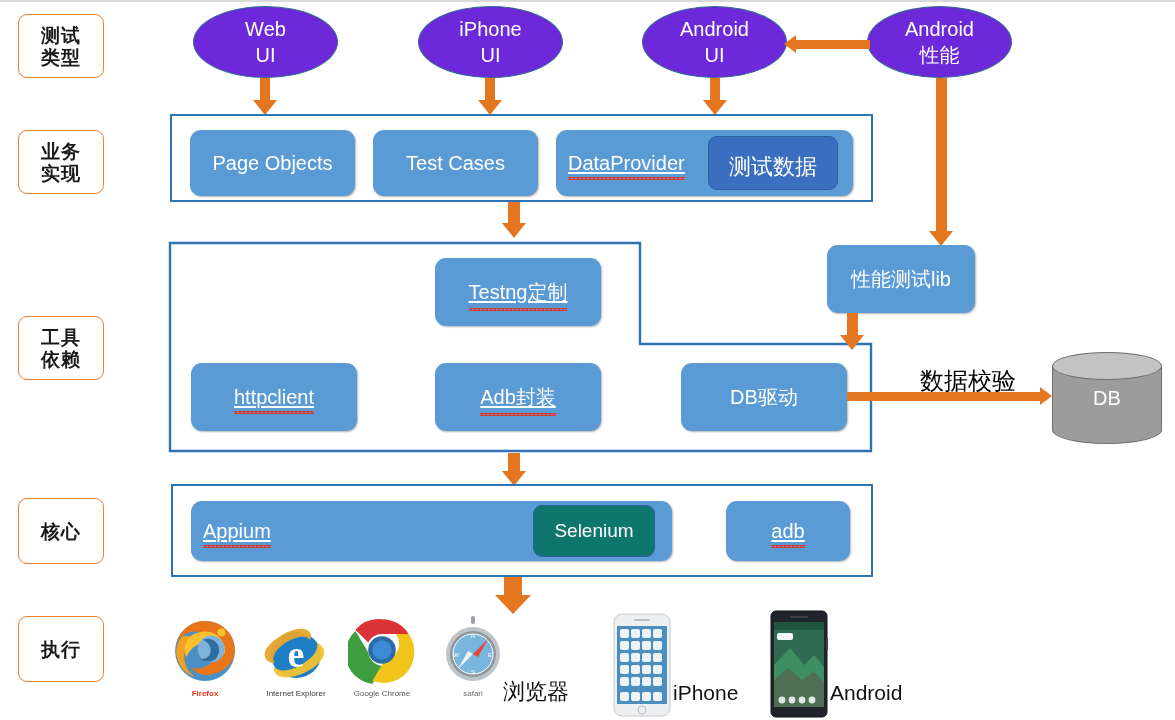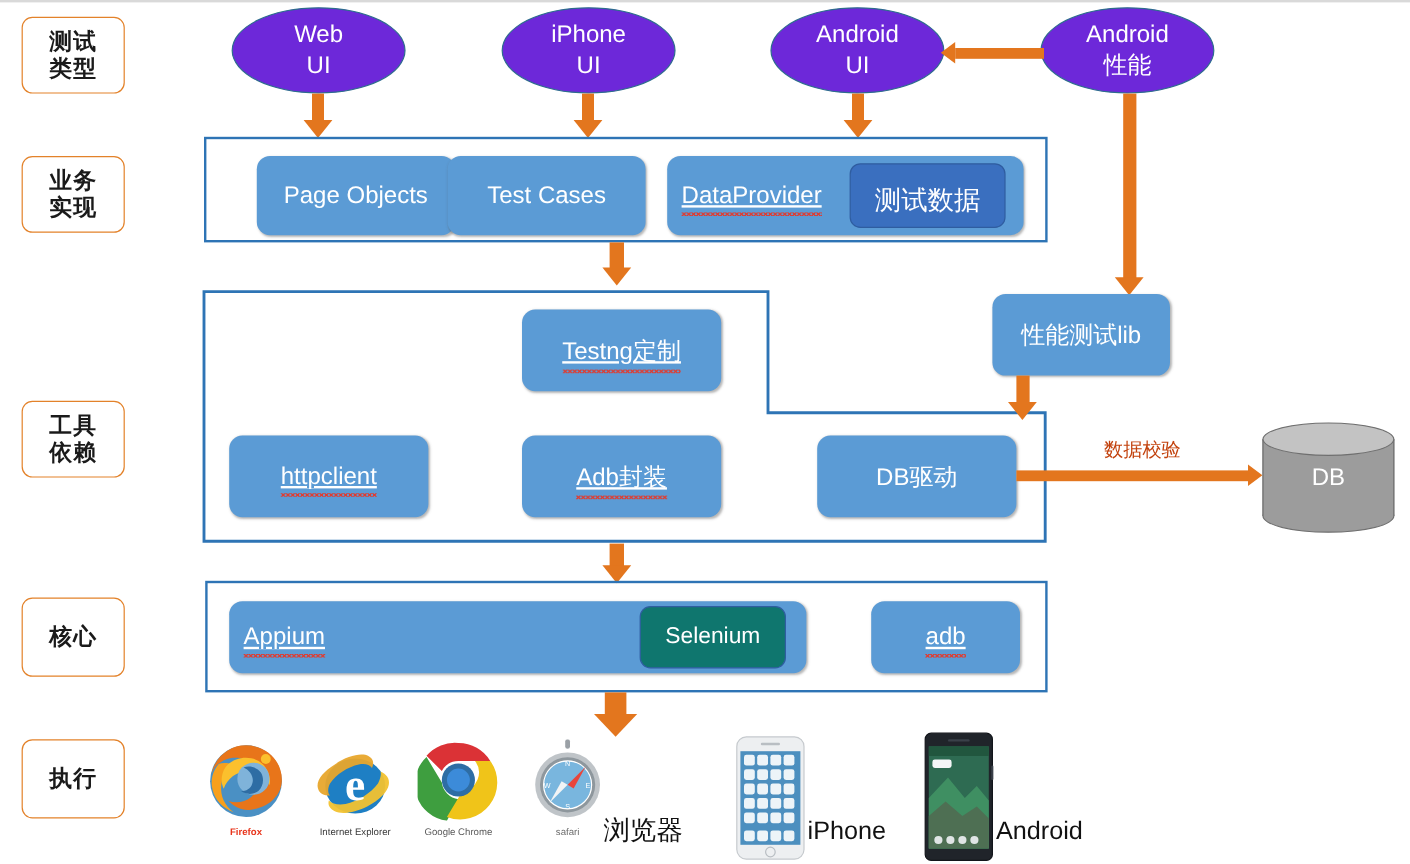--- a/index.html
+++ b/index.html
@@ -98,21 +98,21 @@
   .cyl .bot{
     position:absolute;left:0;bottom:0;width:100%;height:28px;border-radius:50%;
     background:#9C9C9C;border:1px solid #6f6f6f;box-sizing:border-box;
   }
   .cyl .lbl{
     position:absolute;left:0;right:0;top:38%;text-align:center;
     color:#ffffff;font-size:20px;z-index:3;
   }
 
   .plain-label{
-    position:absolute;color:#c2410c;font-size:16px;
+    position:absolute;color:#000000;font-size:24px;
     font-family:"DejaVu Serif","Liberation Serif",serif;white-space:nowrap;
   }
   .exec-label{
     position:absolute;color:#111;font-size:21px;white-space:nowrap;
     font-family:"Liberation Sans","DejaVu Sans",sans-serif;
   }
   .exec-cjk{
     position:absolute;color:#111;font-size:22px;white-space:nowrap;
     font-family:"DejaVu Serif","Liberation Serif",serif;
   }
@@ -136,21 +136,21 @@
     </div>
   </div>
 
   <div class="abs row-label" style="left:18px;top:130px;width:86px;height:64px;">
     <div>
       <span>业务</span>
       <span>实现</span>
     </div>
   </div>
 
-  <div class="abs row-label" style="left:18px;top:316px;width:86px;height:64px;margin-top:18px;">
+  <div class="abs row-label" style="left:18px;top:316px;width:86px;height:64px;">
     <div>
       <span>工具</span>
       <span>依赖</span>
     </div>
   </div>
 
   <div class="abs row-label" style="left:18px;top:498px;width:86px;height:66px;">
     <div>
         <span>核心</span>
       </div>
@@ -189,21 +189,21 @@
   <div class="ar-head-d" style="left:478px;top:100px;"></div>
 
   <div class="ar-v" style="left:710px;top:78px;width:10px;height:24px;"></div>
   <div class="ar-head-d" style="left:703px;top:100px;"></div>
 
   <div class="ar-v" style="left:936px;top:78px;width:11px;height:156px;"></div>
   <div class="ar-head-d" style="left:929px;top:231px;"></div>
 
   <div class="abs container-box" style="left:170px;top:114px;width:703px;height:88px;"></div>
 
-  <div class="abs node" style="left:190px;top:130px;width:165px;height:66px;margin-left:24px;">
+  <div class="abs node" style="left:190px;top:130px;width:165px;height:66px;">
     <span>Page Objects</span>
   </div>
 
   <div class="abs node" style="left:373px;top:130px;width:165px;height:66px;">
     <span>Test Cases</span>
   </div>
 
   <div class="abs node" style="left:556px;top:130px;width:297px;height:66px;justify-content:flex-start;padding-left:12px;">
     <span class="misspell">DataProvider</span>
   </div>

